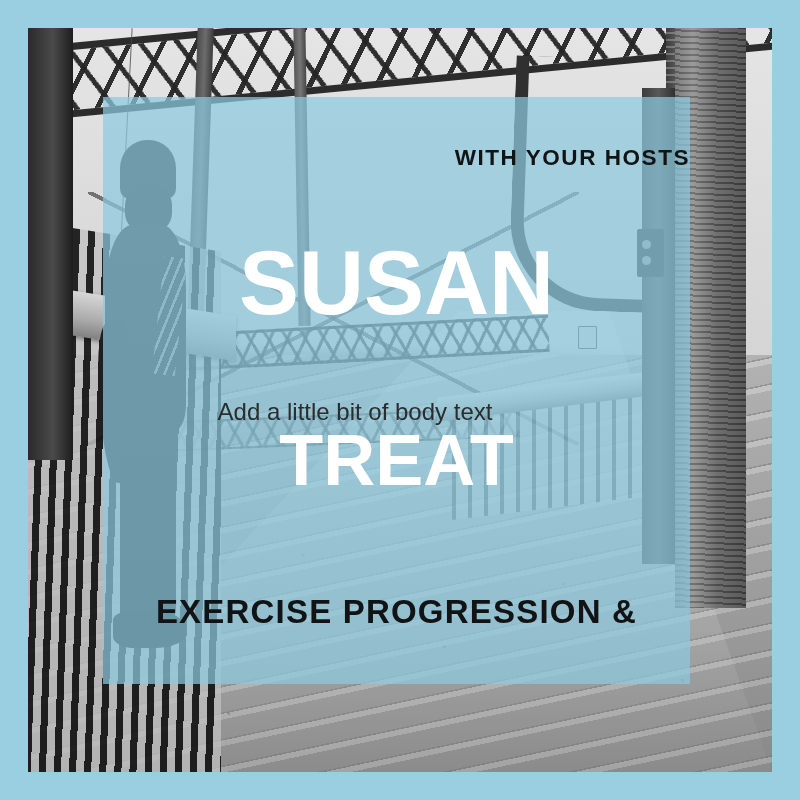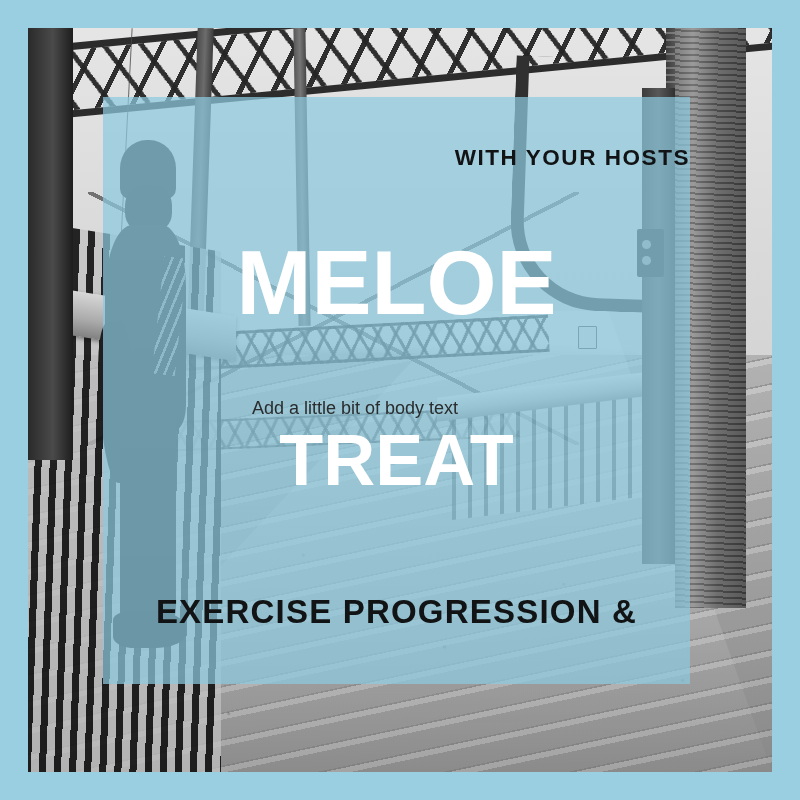--- a/index.html
+++ b/index.html
@@ -265,21 +265,21 @@
     color:#ffffff;font-weight:bold;line-height:1;
     letter-spacing:-1px;
   }
   .w-tough{top:238px;font-size:90px;letter-spacing:0px;}
   .w-to   {top:332px;font-size:90px;letter-spacing:0px;}
   .w-treat{top:424px;font-size:72px;letter-spacing:0px;}
 
   .bodytext{
     position:absolute;left:103px;top:398px;width:504px;
     text-align:center;color:#2a2c2d;
-    font-size:18px;font-weight:normal;letter-spacing:0px;
+    font-size:24px;font-weight:normal;letter-spacing:0px;
   }
 
   .subject{
     position:absolute;left:103px;top:557px;width:587px;
     text-align:center;color:#111314;
     font-weight:bold;font-size:33px;letter-spacing:1.2px;line-height:46px;
     text-transform:uppercase;
     margin-top:32px;
   }
 </style>
@@ -331,21 +331,21 @@
   </div>
 
   <div class="overlay"></div>
 
   <div class="textlayer">
 
     <div class="hosts">
       <div>WITH YOUR HOSTS</div>
     </div>
 
-    <div class="bigword w-tough">MELOE</div>
+    <div class="bigword w-tough">SUSAN</div>
     <div class="bigword w-treat">TREAT</div>
 
     <div class="bodytext">Add a little bit of body text</div>
 
     <div class="subject">
       <div>EXERCISE PROGRESSION &amp;</div>
     </div>
   </div>
 
 </div>

